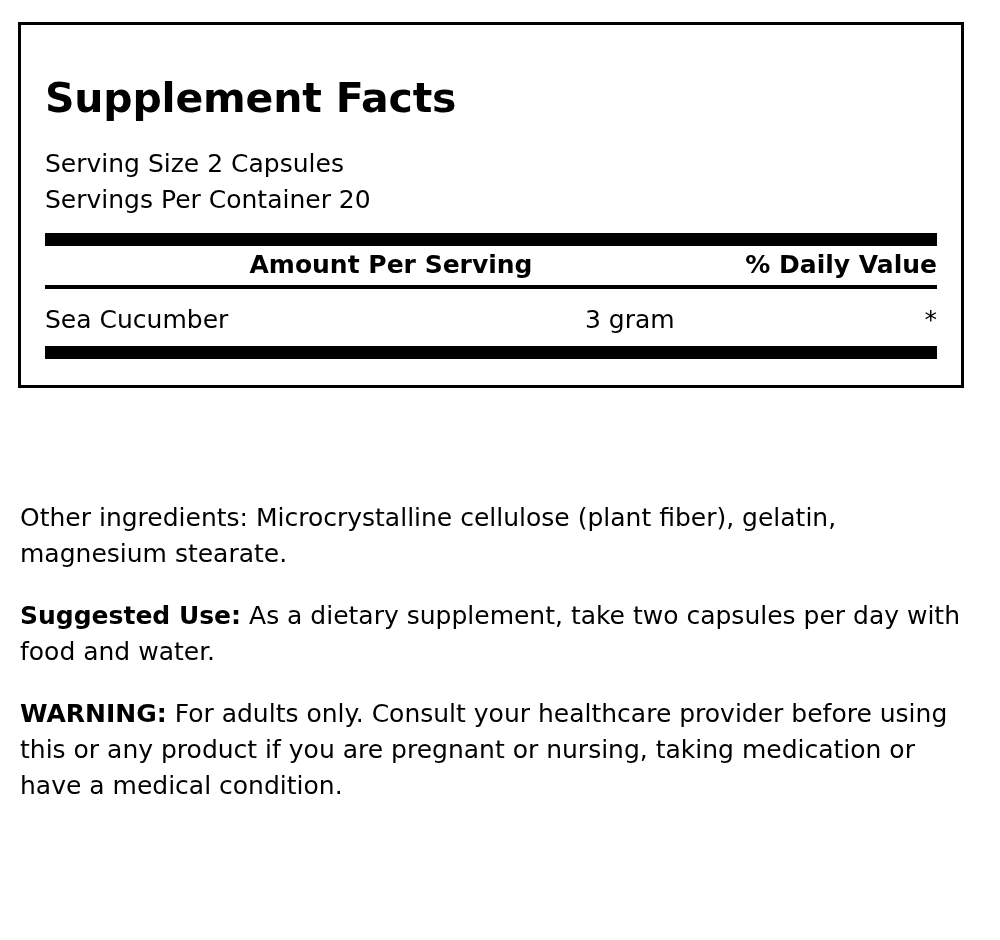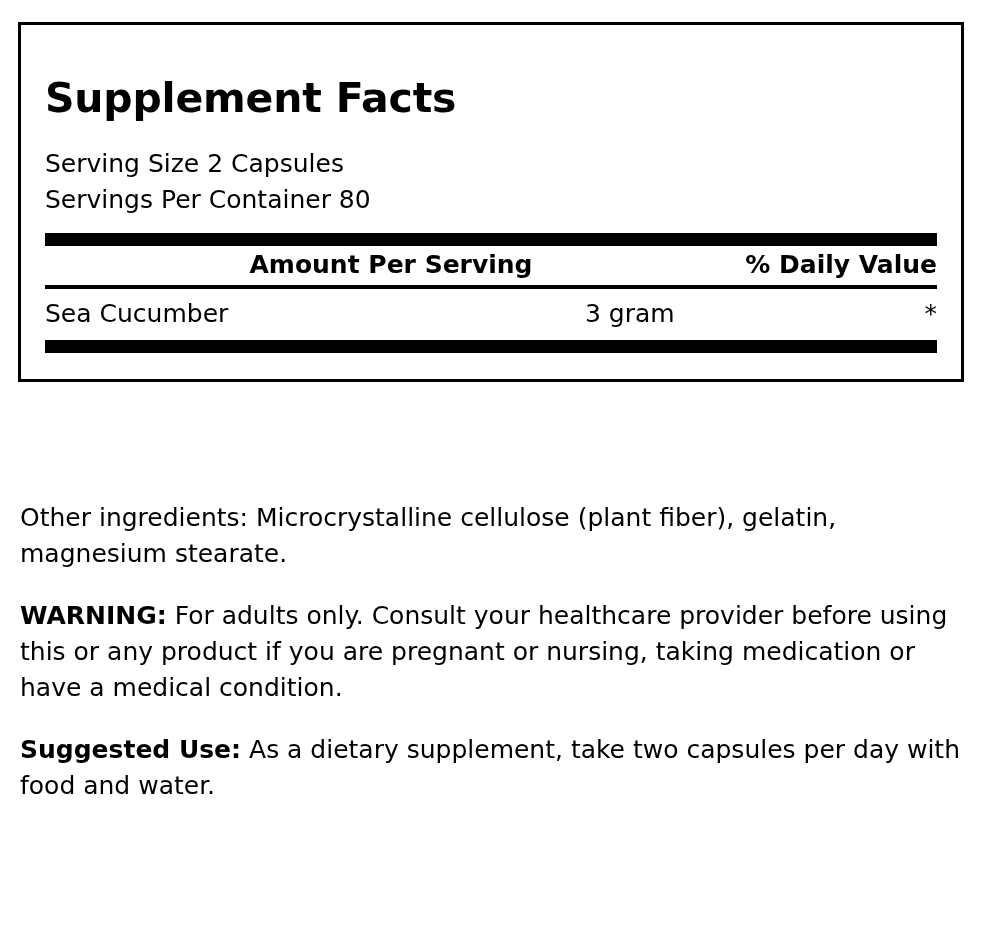--- a/index.html
+++ b/index.html
@@ -76,21 +76,21 @@
   }
   .sf-head-dv {
     flex: 0 0 230px;
     text-align: right;
   }
 
   .sf-row {
     display: flex;
     align-items: flex-end;
     font-size: 25px;
-    padding: 10px 0 12px 0;
+    padding: 16px 0 12px 0;
   }
   .sf-row-name {
     flex: 0 0 540px;
     text-align: left;
   }
   .sf-row-amount {
     flex: 1 1 auto;
     text-align: left;
   }
   .sf-row-dv {
@@ -126,21 +126,21 @@
 <body>
 
 <div class="page">
 
   <div class="sf-panel">
 
     <div class="sf-title">Supplement Facts</div>
 
     <div class="sf-serving">
       <div>Serving Size 2 Capsules</div>
-      <div>Servings Per Container 80</div>
+      <div>Servings Per Container 20</div>
     </div>
 
     <div class="rule-thick"></div>
 
     <div class="sf-head-row">
       <div class="sf-head-amount">Amount Per Serving</div>
       <div class="sf-head-dv">% Daily Value</div>
     </div>
 
     <div class="rule-thin"></div>
@@ -153,22 +153,22 @@
 
     <div class="rule-bottom"></div>
 
   </div>
 
   <div class="body-text">
 
     <p class="para">Other ingredients: Microcrystalline cellulose (plant fiber), gelatin, magnesium stearate.</p>
 
     <p class="para">
-      <b>WARNING:</b><span> For adults only. Consult your healthcare provider before using this or any product if you are pregnant or nursing, taking medication or have a medical condition.</span>
+      <b>Suggested Use:</b><span> As a dietary supplement, take two capsules per day with food and water.</span>
     </p>
 
     <p class="para">
-      <b>Suggested Use:</b><span> As a dietary supplement, take two capsules per day with food and water.</span>
+      <b>WARNING:</b><span> For adults only. Consult your healthcare provider before using this or any product if you are pregnant or nursing, taking medication or have a medical condition.</span>
     </p>
 
   </div>
 
 </div>
 
 </body></html>

